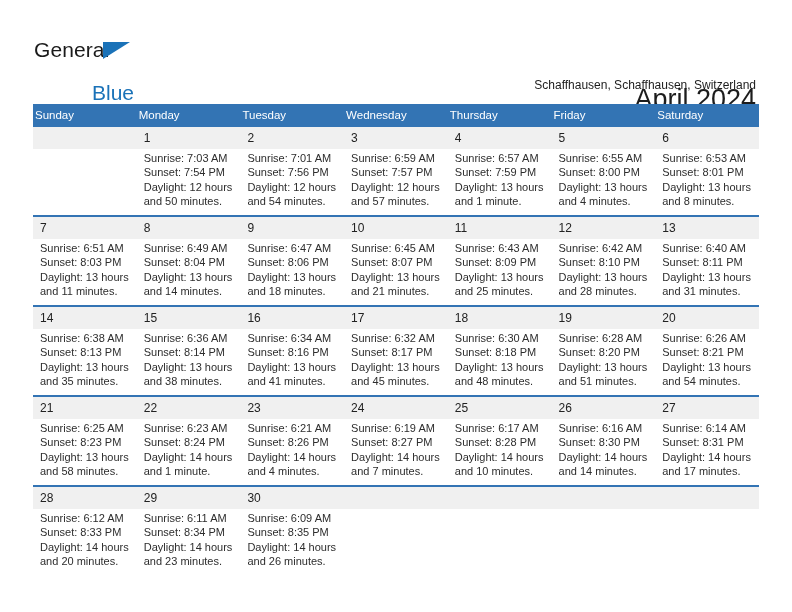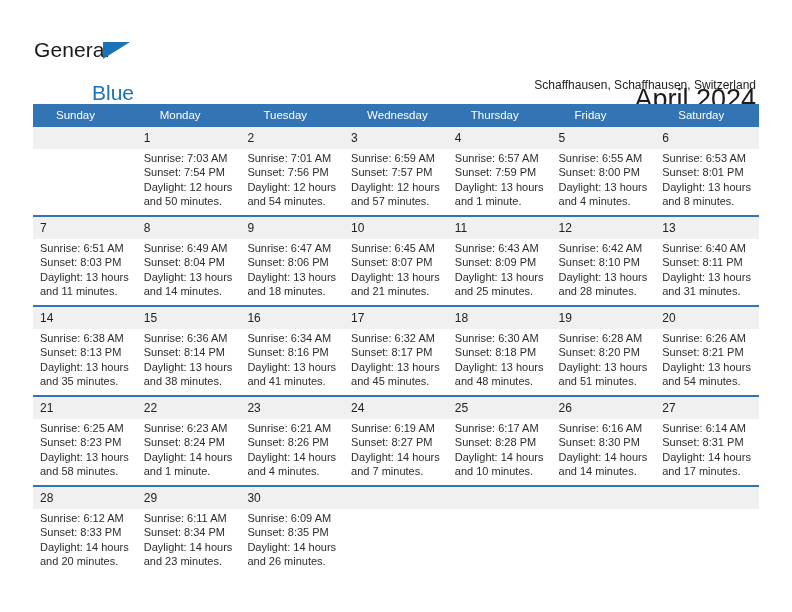--- a/index.html
+++ b/index.html
@@ -97,21 +97,21 @@
   }
 
   .calendar col { width: 103.71px; }
 
   thead th {
     background: #3374b4;
     color: #ffffff;
     font-size: 11.5px;
     font-weight: normal;
     text-align: left;
-    padding: 5px 0 6px 23px;
+    padding: 5px 0 6px 2px;
     height: 12px;
     border: none;
   }
 
   tbody tr.week-daynums td {
     background: #f0f0f0;
     font-size: 12px;
     color: #222222;
     padding: 4px 0 4px 7px;
     border-top: 2px solid #3374b4;

